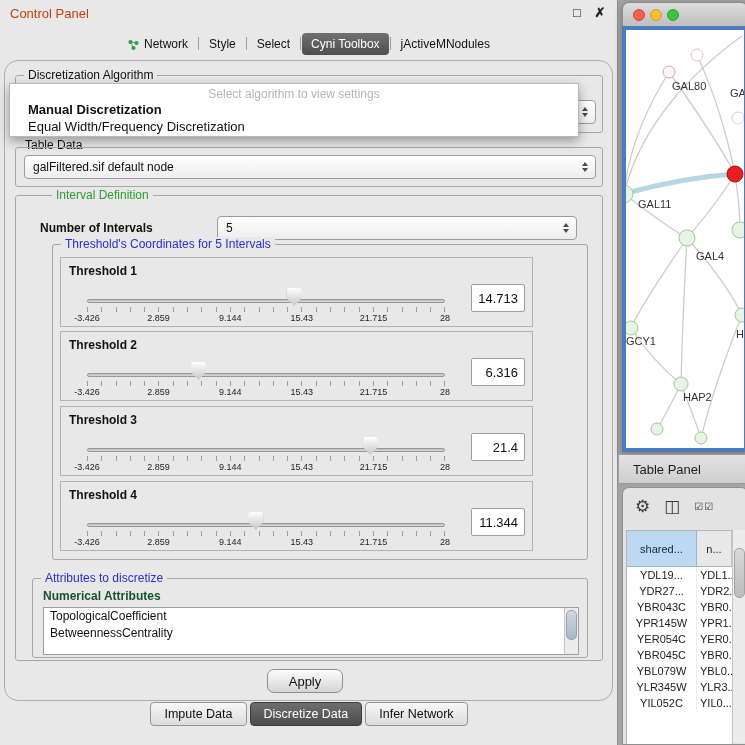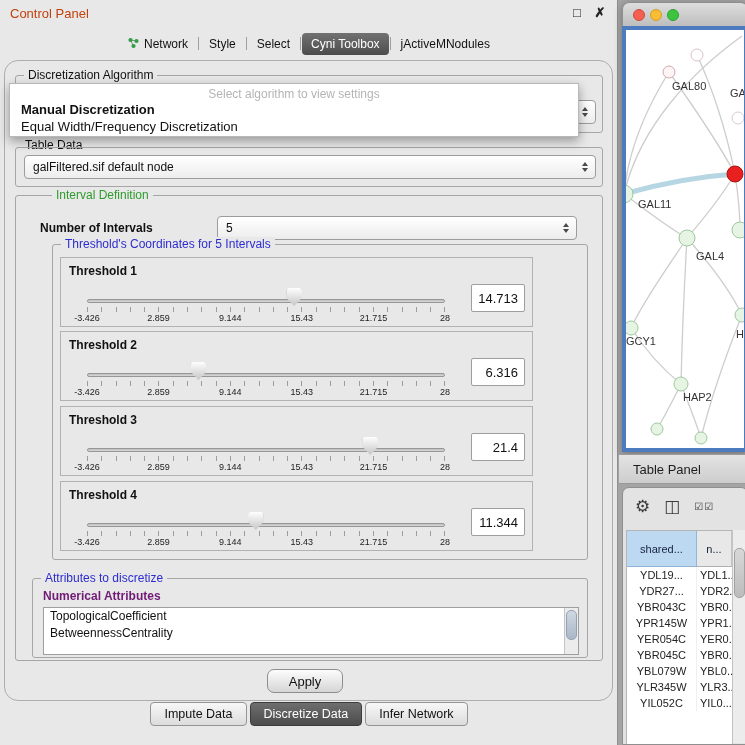--- a/index.html
+++ b/index.html
@@ -7,38 +7,38 @@
           font-family:"Liberation Sans",sans-serif;-webkit-font-smoothing:antialiased}
 
   
   .control-panel{position:absolute;left:0;top:0;width:618px;height:745px;background:#e8e8e8;border-right:1px solid #8f8f8f;box-sizing:border-box}
   .cp-titlebar{position:absolute;left:0;top:0;right:0;height:28px}
   .cp-title{position:absolute;left:10px;top:6px;font-size:13px;color:#c2410c}
   .winbtns{position:absolute;right:10px;top:5px;display:flex;gap:9px}
   .winbtn{font-size:13px;color:#222;width:14px;text-align:center;cursor:default;font-weight:bold}
 
   .tabbar{position:absolute;top:31px;left:0;right:0;height:25px;display:flex;justify-content:center;align-items:center}
-  .tab{display:flex;align-items:flex-start;gap:4px;padding:4px 9px;font-size:12px;color:#111;border-radius:4px;white-space:nowrap}
+  .tab{display:flex;align-items:flex-end;gap:4px;padding:4px 9px;font-size:12px;color:#111;border-radius:4px;white-space:nowrap}
   .tab.active{background:linear-gradient(#717171,#4d4d4d);color:#fff}
   .tabsep{width:1px;height:13px;background:#9f9f9f;margin:0 1px}
   .net-icon{display:block}
 
   .cp-content{position:absolute;left:4px;top:60px;width:609px;height:641px;border:1px solid #adadad;border-radius:14px;background:#e8e8e8;box-sizing:border-box}
 
   .groupbox{position:absolute;border:1px solid #a6a6a6;border-radius:3px;box-sizing:border-box}
   .legend{position:absolute;top:-8px;left:8px;background:#e8e8e8;padding:0 4px;font-size:12px;line-height:15px;color:#111;white-space:nowrap}
   .legend.green{color:#2e9b2e}
   .legend.blue{color:#2c2ccf}
 
   .algo-group{left:10px;top:14px;width:588px;height:58px}
   .algo-combo{left:8px;top:24px;width:572px}
 
   .popup{position:absolute;left:4px;top:22px;width:570px;height:54px;background:#fff;border:1px solid #b8b8b8;box-shadow:0 4px 10px rgba(0,0,0,.35);z-index:40;box-sizing:border-box}
   .popup-header{text-align:center;font-size:12px;color:#b4b4b4;padding-top:3px}
-  .popup-item{font-size:13px;color:#111;padding:1px 11px;white-space:nowrap}
+  .popup-item{font-size:13px;color:#111;padding:1px 18px;white-space:nowrap}
   .popup-item.bold{font-weight:bold}
 
   .combo{position:absolute;height:24px;background:linear-gradient(#ffffff,#ededed);border:1px solid #9c9c9c;border-radius:4px;display:flex;align-items:center;box-sizing:border-box}
   .combo-value{flex:1;padding:0 8px;font-size:12px;color:#111;white-space:nowrap;overflow:hidden}
   .stepper{width:14px;height:100%;display:flex;flex-direction:column;align-items:center;justify-content:center;gap:2px;margin-right:3px}
   .stepper::before{content:"";border:3px solid transparent;border-bottom:4px solid #4a4a4a}
   .stepper::after{content:"";border:3px solid transparent;border-top:4px solid #4a4a4a}
 
   .tabledata-label{position:absolute;left:20px;top:77px;font-size:12px;color:#111}
   .tabledata-group{left:10px;top:86px;width:588px;height:40px}
@@ -55,21 +55,21 @@
   .t-label{position:absolute;left:8px;top:6px;font-size:12px;font-weight:bold;color:#111}
   .slider{position:absolute;left:26px;top:28px;width:358px;height:40px}
   .slider-track{position:absolute;left:0;top:13px;width:100%;height:4px;background:linear-gradient(#bdbdbd,#dadada);border:1px solid #979797;border-radius:3px;box-sizing:border-box}
   .slider-ticks{position:absolute;left:0;top:21px;width:100%;height:5px;background:repeating-linear-gradient(to right,#9c9c9c 0 1px,transparent 1px 14.3px)}
   .tick-labels{position:absolute;left:0;top:27px;width:100%;height:12px}
   .tick-label{position:absolute;transform:translateX(-50%);font-size:9px;color:#222;white-space:nowrap}
   .slider-thumb{position:absolute;top:2px;width:15px;height:18px;background:linear-gradient(#fefefe,#c6c6c6);clip-path:polygon(12% 0,88% 0,100% 12%,100% 55%,50% 100%,0 55%,0 12%);filter:drop-shadow(0 0 1px #777)}
   .t-value{position:absolute;left:410px;top:26px;width:54px;height:28px;border:1px solid #9e9e9e;border-radius:2px;background:#fff;font-family:inherit;font-size:13px;color:#111;text-align:right;padding:0 6px;box-sizing:border-box}
 
   .attrs-group{left:16px;top:382px;width:556px;height:80px}
-  .attrs-label{position:absolute;left:10px;top:10px;font-size:12px;font-weight:bold;color:#701a75}
+  .attrs-label{position:absolute;left:10px;top:10px;font-size:12px;font-weight:bold;color:#14532d}
   .listbox{position:absolute;left:10px;top:28px;width:536px;height:48px;background:#fff;border:1px solid #9e9e9e;overflow:hidden;box-sizing:border-box}
   .list-items{position:absolute;left:0;top:0;right:13px;bottom:0;overflow:hidden}
   .list-item{font-size:12px;color:#111;padding:1px 6px;height:15px;line-height:14px;white-space:nowrap}
   .list-scrollbar{position:absolute;right:0;top:0;bottom:0;width:13px;background:#ececec;border-left:1px solid #c4c4c4}
   .list-scroll-thumb{position:absolute;left:1px;right:1px;top:2px;height:28px;background:linear-gradient(#cfd8e2,#a9b7c7);border:1px solid #93a2b4;border-radius:5px}
 
   .apply-btn{position:absolute;left:262px;top:608px;width:76px;height:24px;background:linear-gradient(#fdfdfd,#d5d5d5);border:1px solid #8e8e8e;border-radius:7px;font-family:inherit;font-size:13px;color:#111}
 
   .bottom-tabs{position:absolute;left:0;top:702px;width:618px;display:flex;justify-content:center;gap:3px}
   .btab{height:22px;line-height:22px;padding:0 13px;font-size:12.5px;color:#111;background:linear-gradient(#f7f7f7,#dcdcdc);border:1px solid #949494;border-radius:4px;white-space:nowrap}

